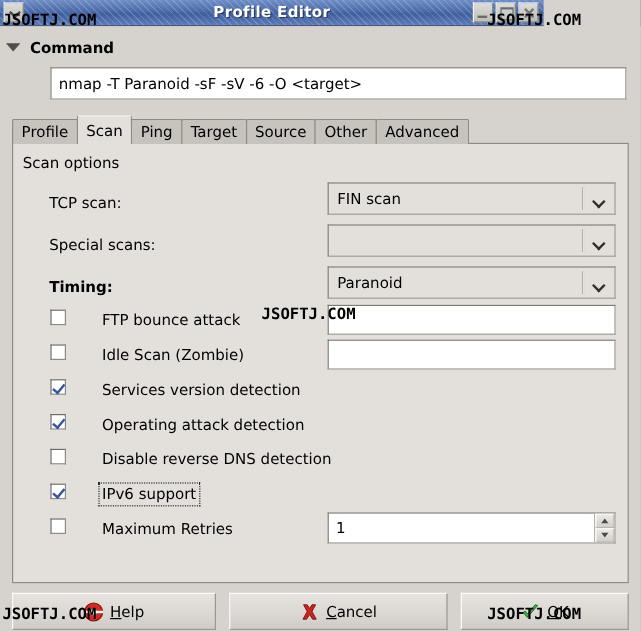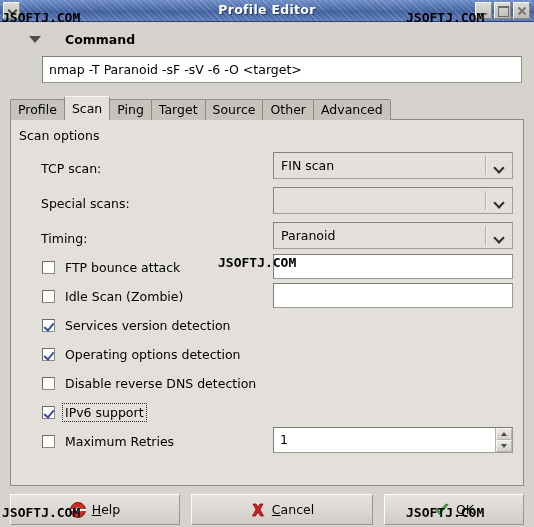--- a/index.html
+++ b/index.html
@@ -17,21 +17,21 @@
     height: 527px;
     overflow: hidden;
     background: #d6d3ce;
     box-sizing: border-box;
   }
 
   
   .titlebar {
     position: absolute;
     left: 0; top: 0;
-    width: 534px; height: 22px;
+    width: 453px; height: 22px;
     background:
       repeating-linear-gradient(45deg,
         rgba(255,255,255,0.16) 0px, rgba(255,255,255,0.16) 1px,
         rgba(0,0,0,0.0) 1px, rgba(0,0,0,0.0) 4px),
       linear-gradient(to bottom, #6f8ec6 0%, #4a6aa8 45%, #3f5e9e 55%, #5f7cb8 100%);
     border-bottom: 1px solid #2b4272;
     box-sizing: border-box;
   }
   .titlebar-text {
     position: absolute;
@@ -90,22 +90,22 @@
     position: absolute;
     left: 0; top: 22px;
     width: 534px; height: 505px;
     background: #d6d3ce;
     border: 2px solid #d6d3ce;
     box-sizing: border-box;
   }
 
   
   .expander {
-    position: absolute; left: 27px; top: 8px;
-    display: flex; align-items: center; gap: 24px;
+    position: absolute; left: 3px; top: 8px;
+    display: flex; align-items: center; gap: 8px;
   }
   .tri-down {
     width: 0; height: 0;
     border-left: 6px solid transparent;
     border-right: 6px solid transparent;
     border-top: 7px solid #4e4e4e;
   }
   .expander-label {
     font-weight: bold; font-size: 12.5px; color: #000;
   }
@@ -211,22 +211,23 @@
     width: 6px; height: 6px;
     border-left: 2px solid #2e2e2e;
     border-bottom: 2px solid #2e2e2e;
     transform: rotate(-45deg);
     transform-origin: center;
   }
 
   
   .cbrow {
     position: absolute;
-    display: flex; align-items: center;
+    display: flex; 
     height: 18px;
+    gap: 20px;
   }
   .cbox {
     width: 13px; height: 13px;
     background: #ffffff;
     border: 1px solid #8e8b86;
     border-top-color: #6f6c68;
     border-left-color: #6f6c68;
     box-sizing: border-box;
     position: relative;
     flex: none;
@@ -423,21 +424,21 @@
           <span class="arrow"></span>
         </div>
 
         <div class="row-label" style="left:30px; top:76px;">Special scans:</div>
         <div class="combo" style="left:262px; top:67px; width:240px;">
           <span class="val"></span>
           <span class="sep"></span>
           <span class="arrow"></span>
         </div>
 
-        <div class="row-label" style="left:30px; top:111px;">Timing:</div>
+        <div class="row-label" style="left:30px; top:111px;font-weight:bold;">Timing:</div>
         <div class="combo" style="left:262px; top:102px; width:240px;padding-left:32px;">
           <span class="val">Paranoid</span>
           <span class="sep"></span>
           <span class="arrow"></span>
         </div>
 
         <div class="cbrow" style="left:31px; top:138px;">
           <span class="cbox"></span>
           <span class="cblabel">FTP bounce attack</span>
         </div>
@@ -449,21 +450,21 @@
         </div>
         <div class="entry" style="left:262px; top:163px; width:240px; height:25px;"></div>
 
         <div class="cbrow" style="left:31px; top:196px;">
           <span class="cbox checked"></span>
           <span class="cblabel">Services version detection</span>
         </div>
 
         <div class="cbrow" style="left:31px; top:225px;">
           <span class="cbox checked"></span>
-          <span class="cblabel">Operating options detection</span>
+          <span class="cblabel">Operating attack detection</span>
         </div>
 
         <div class="cbrow" style="left:31px; top:254px;">
           <span class="cbox"></span>
           <span class="cblabel">Disable reverse DNS detection</span>
         </div>
 
         <div class="cbrow" style="left:31px; top:283px;">
           <span class="cbox checked"></span>
           <span class="cblabel focus">IPv6 support</span>

